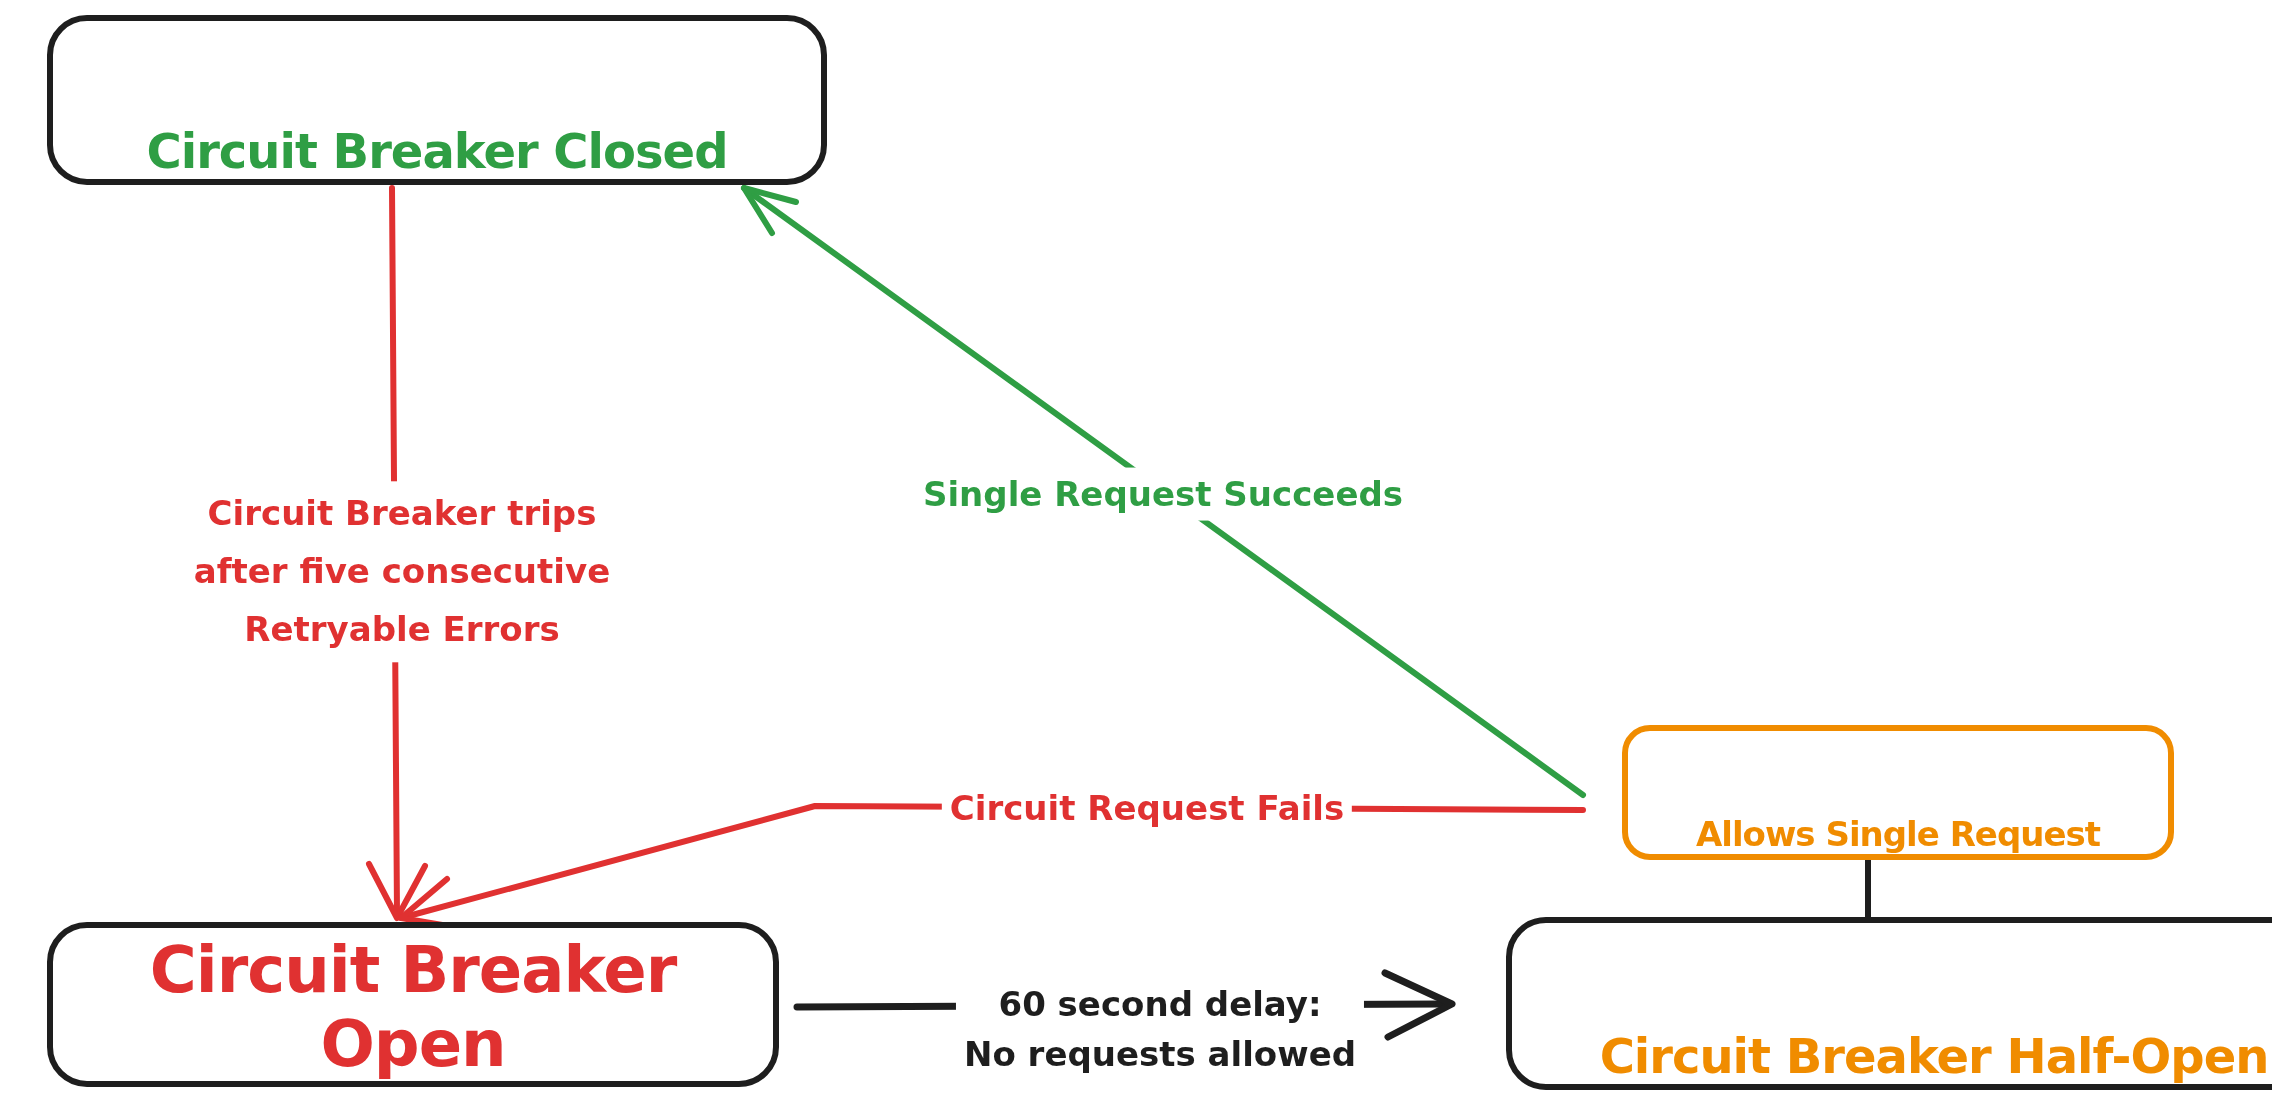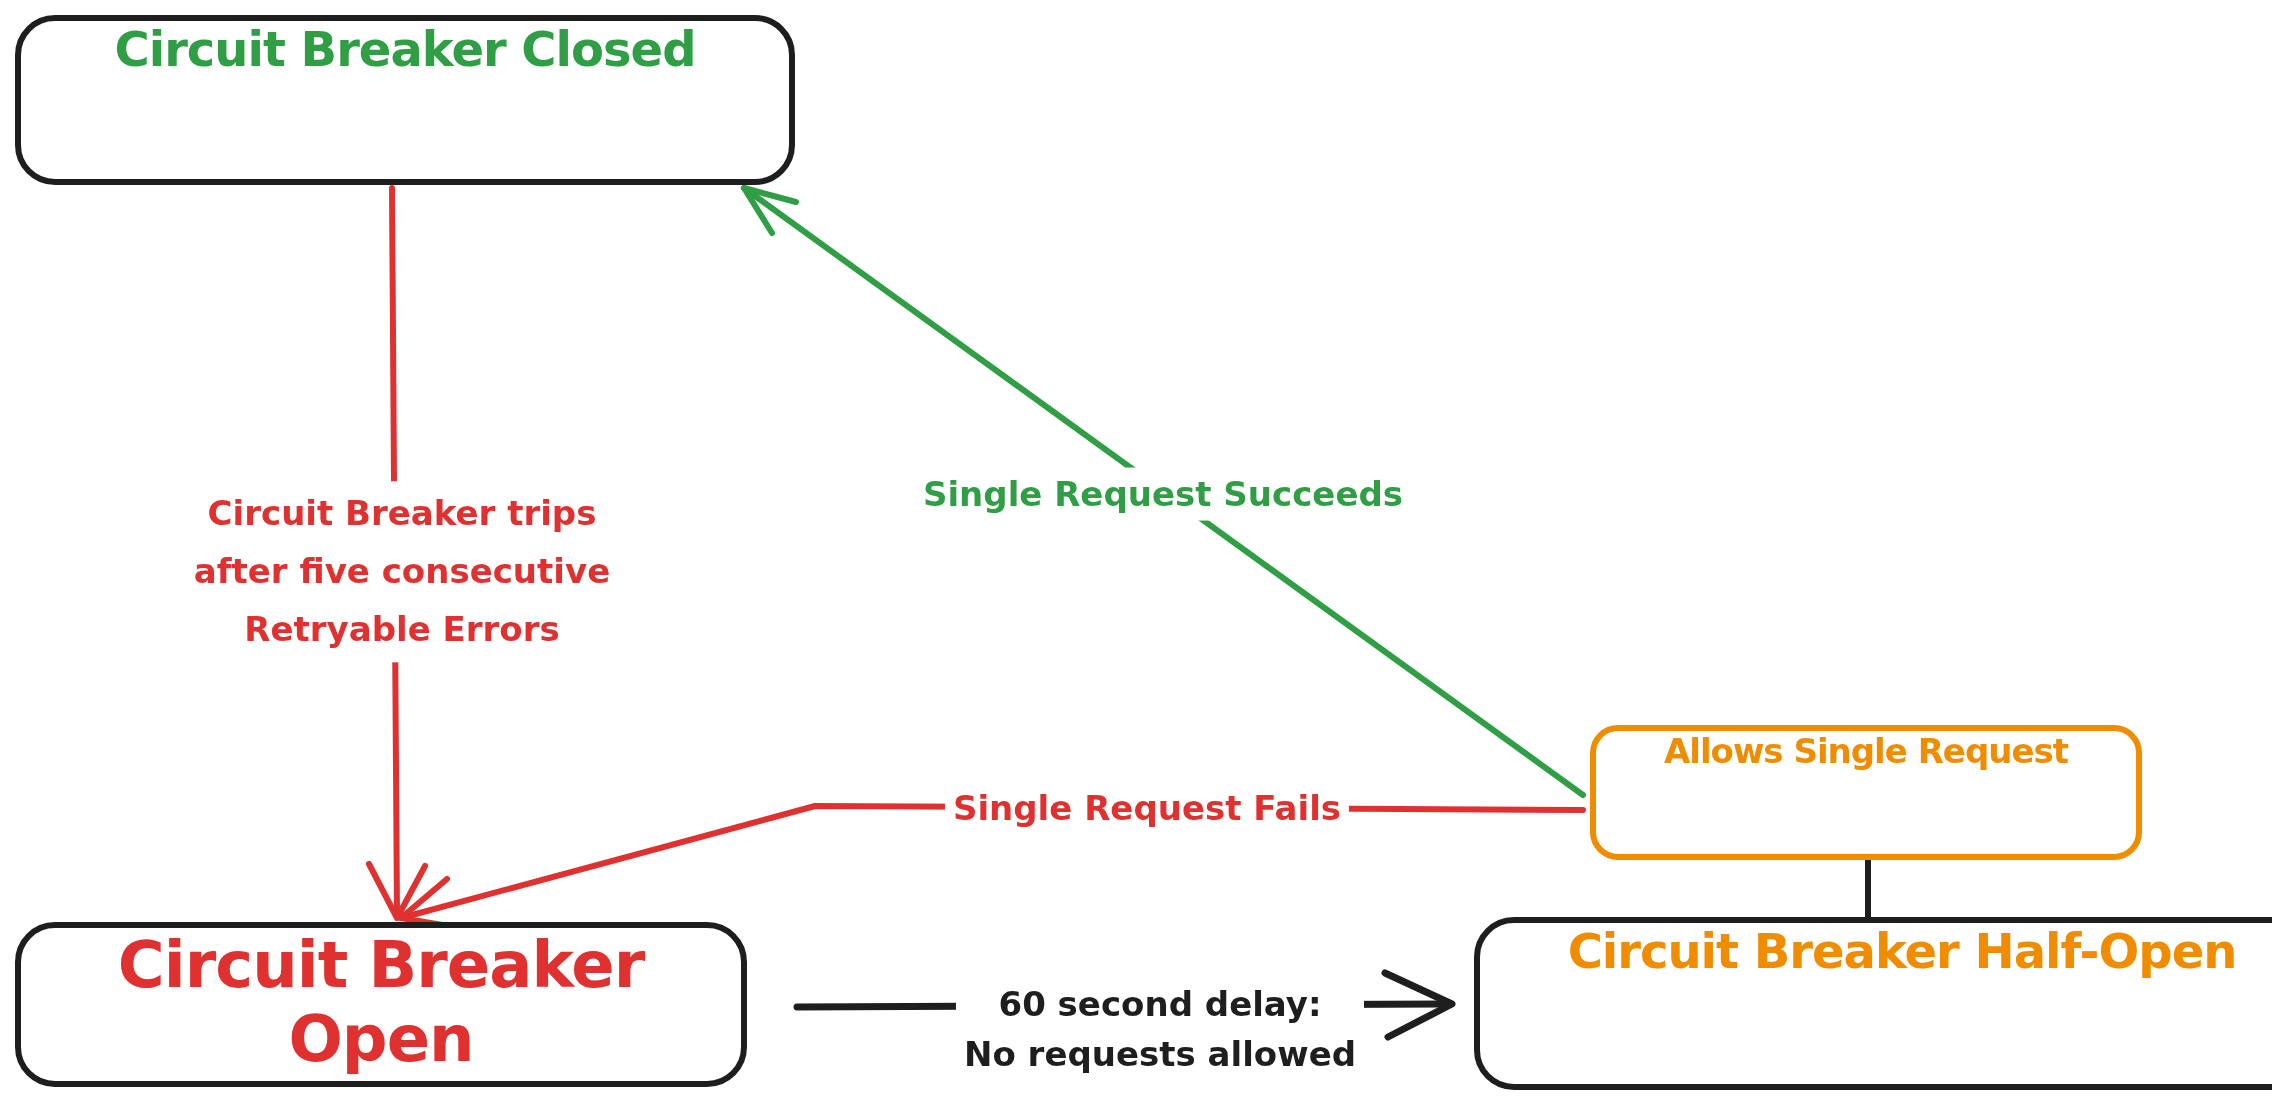--- a/index.html
+++ b/index.html
@@ -20,25 +20,26 @@
     left: 0;
     top: 0;
   }
   .node {
     position: absolute;
     box-sizing: border-box;
     background: #ffffff;
     border: 6px solid var(--black, #1e1e1e);
     border-radius: 40px;
     display: flex;
-    align-items: flex-start;
+    align-items: flex-end;
     justify-content: center;
     text-align: center;
     font-weight: bold;
     letter-spacing: -1px;
+    margin-left: 32px;
   }
   .node--closed   { left: 15px;   top: 15px;  width: 780px; height: 170px; font-size: 48px; }
   .node--open     { left: 15px;   top: 922px; width: 732px; height: 165px; font-size: 64px; }
   .node--halfopen { left: 1474px; top: 917px; width: 856px; height: 173px; font-size: 48px; }
   .node--allows   { left: 1590px; top: 725px; width: 552px; height: 135px; font-size: 34px;
                     border-color: var(--orange, #f08c00); border-radius: 28px; }
   .t-green  { color: var(--green,  #2f9e44); }
   .t-red    { color: var(--red,    #e03131); }
   .t-orange { color: var(--orange, #f08c00); }
   .t-black  { color: var(--black,  #1e1e1e); }
@@ -105,20 +106,20 @@
   </div>
 
   <div class="edge-label edge-label--trip t-red">
     <div>Circuit Breaker trips</div>
     <div>after five consecutive</div>
     <div>Retryable Errors</div>
   </div>
 
   <div class="edge-label edge-label--succeed t-green">Single Request Succeeds</div>
 
-  <div class="edge-label edge-label--fail t-red">Single Request Fails</div>
+  <div class="edge-label edge-label--fail t-red">Circuit Request Fails</div>
 
   <div class="edge-label edge-label--delay t-black">
     <div>60 second delay:</div>
     <div>No requests allowed</div>
   </div>
 
 </div>
 
 </body></html>

